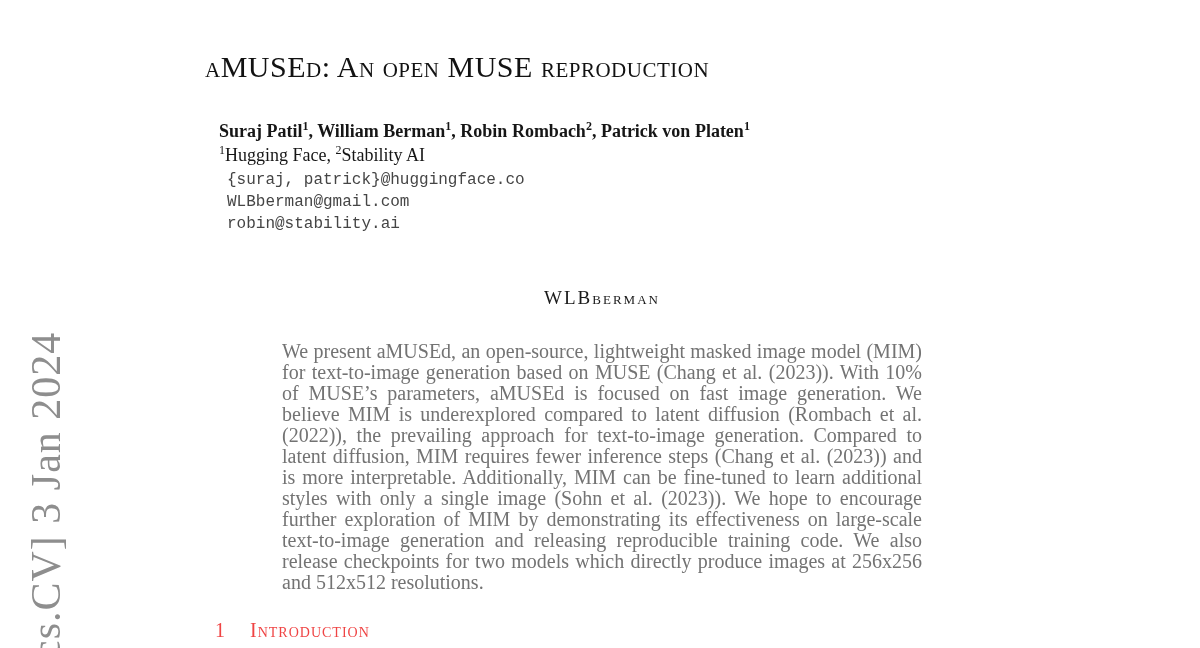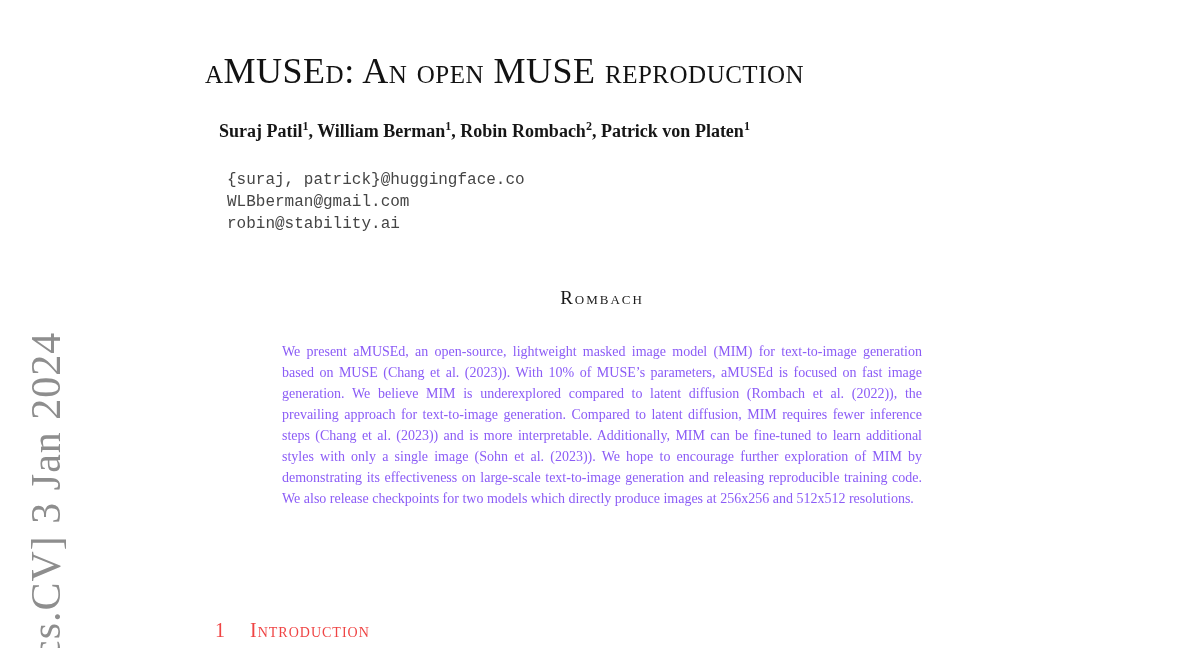--- a/index.html
+++ b/index.html
@@ -30,21 +30,21 @@
     white-space: nowrap;
     font-size: 42px;
     letter-spacing: 1px;
     color: #8e8e8e;
   }
   .paper-title {
     position: absolute;
     left: 205px;
     top: 50px;
     font-variant: small-caps;
-    font-size: 36px;
+    font-size: 30px;
     letter-spacing: 0.5px;
     color: #121212;
     white-space: nowrap;
   }
   .author-line {
     position: absolute;
     left: 219px;
     top: 121px;
     font-size: 18px;
     font-weight: bold;
@@ -86,23 +86,23 @@
     font-size: 19px;
     letter-spacing: 2px;
     color: #1a1a1a;
   }
   .abstract-text {
     position: absolute;
     left: 282px;
     top: 341px;
     width: 640px;
     text-align: justify;
-    font-size: 14px;
+    font-size: 20px;
     line-height: 21px;
-    color: #8b5cf6;
+    color: #737373;
   }
   .section-heading {
     position: absolute;
     left: 215px;
     top: 619px;
     font-size: 20px;
     white-space: nowrap;
     color: #ef4444;
   }
   .section-number {
@@ -119,28 +119,29 @@
 <body>
 
 <div class="page">
 
   <div class="arxiv-stamp">[cs.CV] 3 Jan 2024</div>
 
   <div class="paper-title">aMUSEd: An open MUSE reproduction</div>
 
   <div class="author-line"><span>Suraj Patil</span><sup>1</sup>, <span>William Berman</span><sup>1</sup>, <span>Robin Rombach</span><sup>2</sup>, <span>Patrick von Platen</span><sup>1</sup></div>
 
+  <div class="affiliation-line"><sup>1</sup><span>Hugging Face</span>, <sup>2</sup><span>Stability AI</span></div>
 
   <div class="email-block">
       <div>{suraj, patrick}@huggingface.co</div>
       <div>WLBberman@gmail.com</div>
       <div>robin@stability.ai</div>
     </div>
 
-  <div class="abstract-heading">Rombach</div>
+  <div class="abstract-heading">WLBberman</div>
 
   <div class="abstract-text">We present aMUSEd, an open-source, lightweight masked image model (MIM) for text-to-image generation based on MUSE (Chang et al. (2023)). With 10% of MUSE’s parameters, aMUSEd is focused on fast image generation. We believe MIM is underexplored compared to latent diffusion (Rombach et al. (2022)), the prevailing approach for text-to-image generation. Compared to latent diffusion, MIM requires fewer inference steps (Chang et al. (2023)) and is more interpretable. Additionally, MIM can be fine-tuned to learn additional styles with only a single image (Sohn et al. (2023)). We hope to encourage further exploration of MIM by demonstrating its effectiveness on large-scale text-to-image generation and releasing reproducible training code. We also release checkpoints for two models which directly produce images at 256x256 and 512x512 resolutions.</div>
 
   <div class="section-heading">
     <span class="section-number">1</span><span class="section-title">Introduction</span>
   </div>
 
 </div>
 
 </body></html>

